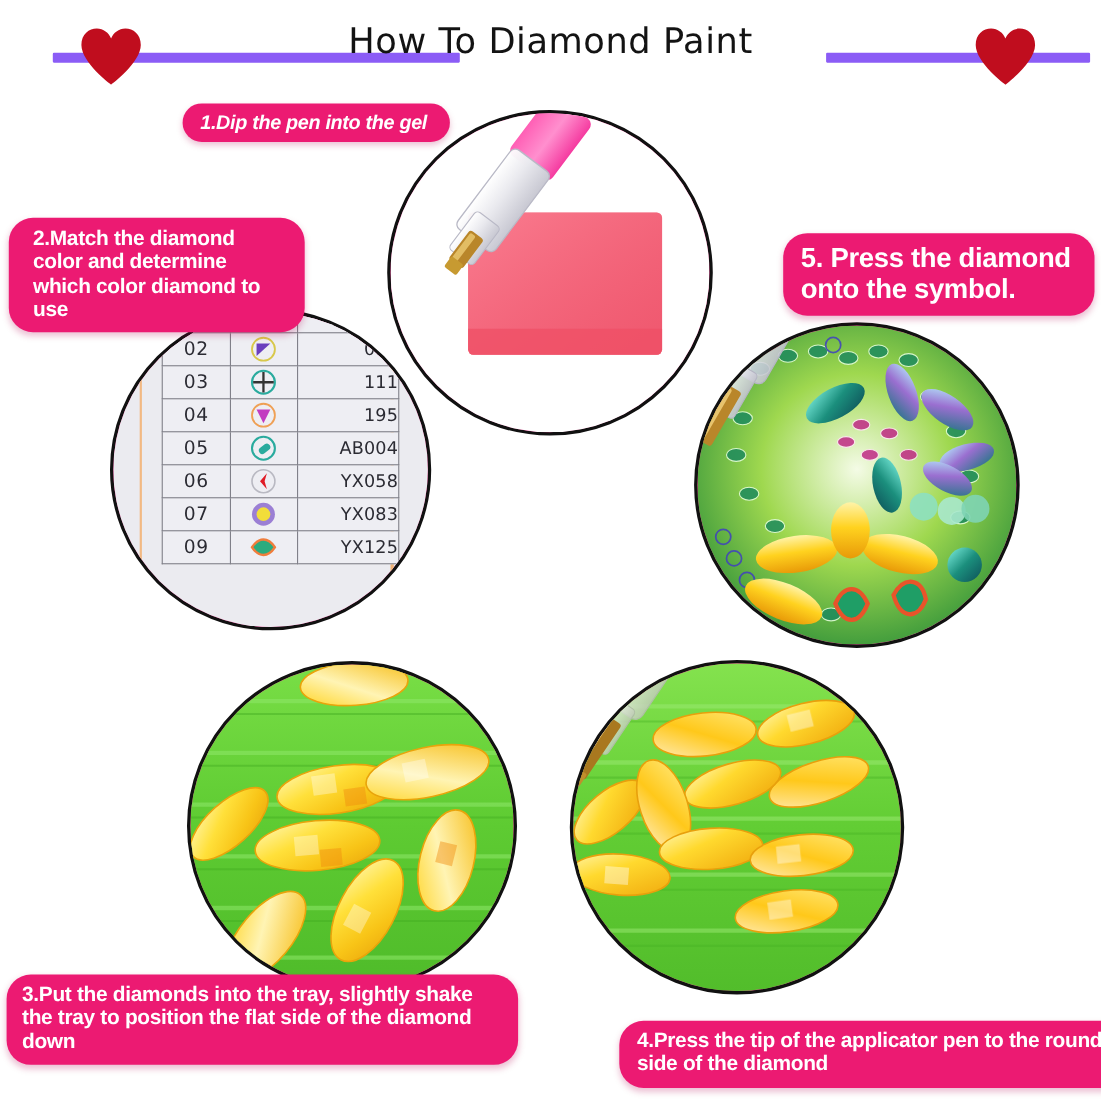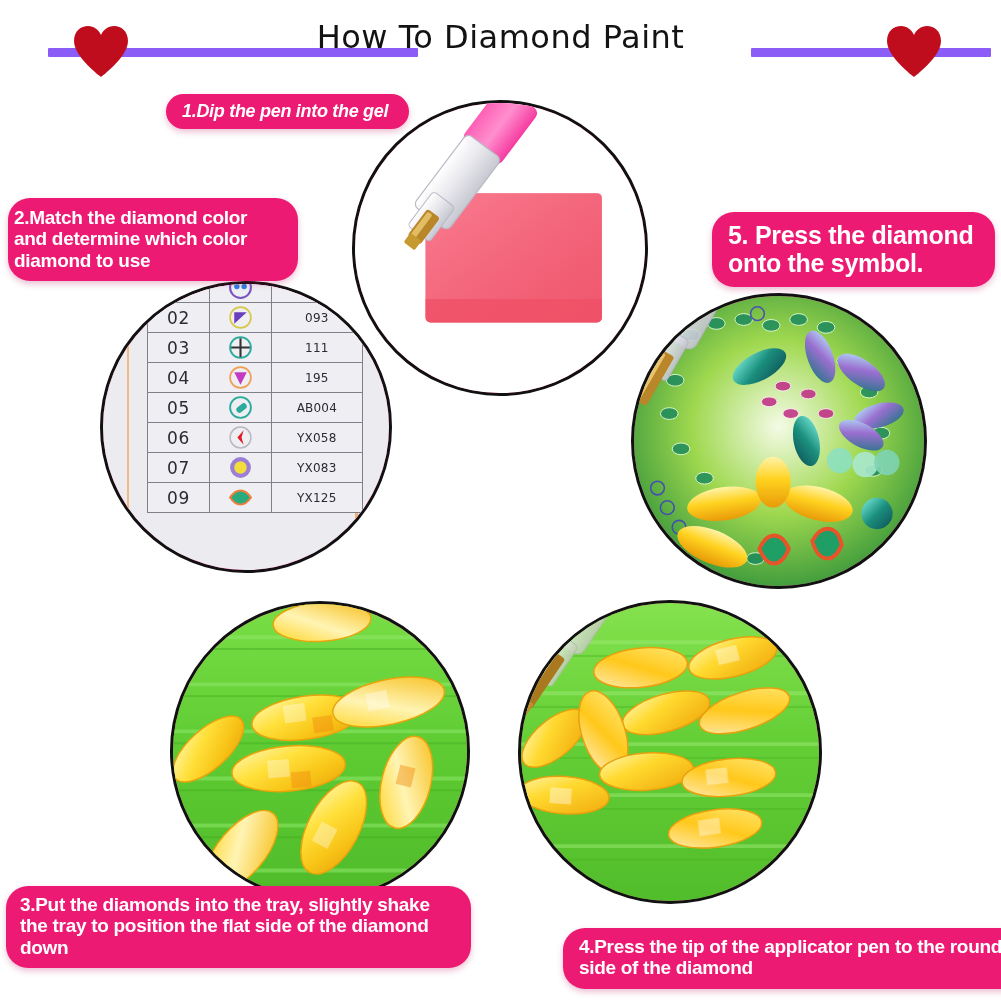--- a/index.html
+++ b/index.html
@@ -19,21 +19,21 @@
       font-size:32px;color:#131313;letter-spacing:.5px;font-weight:400;
       font-family:"DejaVu Sans", sans-serif;}
 
   
   .label{position:absolute;background:#ec1a72;color:#ffffff;border-radius:22px;
      box-shadow:0 3px 6px rgba(180,0,80,.25);
      font-weight:bold;line-height:1.12;letter-spacing:-.3px;
      padding:7px 16px 8px 16px;box-sizing:border-box;
      font-family:"Liberation Sans", sans-serif;}
   #label-1{left:166px;top:94px;width:243px;font-size:18px;border-radius:20px;font-style:italic;}
-  #label-2{left:8px;top:198px;width:290px;font-size:19px;padding:9px 14px 10px 6px;}
+  #label-2{left:8px;top:198px;width:269px;font-size:19px;padding:9px 14px 10px 22px;}
   #label-5{left:712px;top:212px;width:283px;font-size:25px;padding:9px 16px 10px 16px;}
   #label-3{left:6px;top:886px;width:465px;font-size:19px;padding:8px 14px 10px 14px;}
   #label-4{left:563px;top:928px;width:496px;font-size:19px;padding:8px 16px 10px 16px;}
 
   
   .bubble{position:absolute;border-radius:50%;border:3px solid #111111;
      overflow:hidden;background:#ec4899;box-sizing:border-box;}
   #bubble-1{left:352px;top:100px;width:296px;height:296px;}
   #bubble-2{left:100px;top:281px;width:292px;height:292px;}
   #bubble-5{left:631px;top:293px;width:296px;height:296px;}
@@ -43,21 +43,21 @@
 
   
   .chart-wrap{position:absolute;inset:0;background:#ebebf0;}
   .paper-edge{position:absolute;top:0;bottom:0;width:3px;background:#f0a860;opacity:.85;}
   .tbl{position:absolute;left:44px;top:-12px;width:216px;
        border-collapse:collapse;font-family:"DejaVu Sans", sans-serif;}
   .tbl td{border:1px solid #808089;height:29px;color:#2b2b33;background:#eeeef3;
        font-size:17px;text-align:center;padding:0;}
   .tbl td.c-no{width:62px;letter-spacing:.5px;}
   .tbl td.c-sym{width:62px;}
-  .tbl td.c-code{width:92px;font-size:12px;letter-spacing:.2px;}
+  .tbl td.c-code{width:92px;font-size:16px;letter-spacing:.2px;text-align:right;}
   .sym{display:inline-block;width:25px;height:25px;vertical-align:middle;}
 
   
   .nosel{user-select:none;}
 </style>
 </head>
 <body class="nosel">
 
 <div id="header">
   <div class="rule" id="rule-left"></div>

